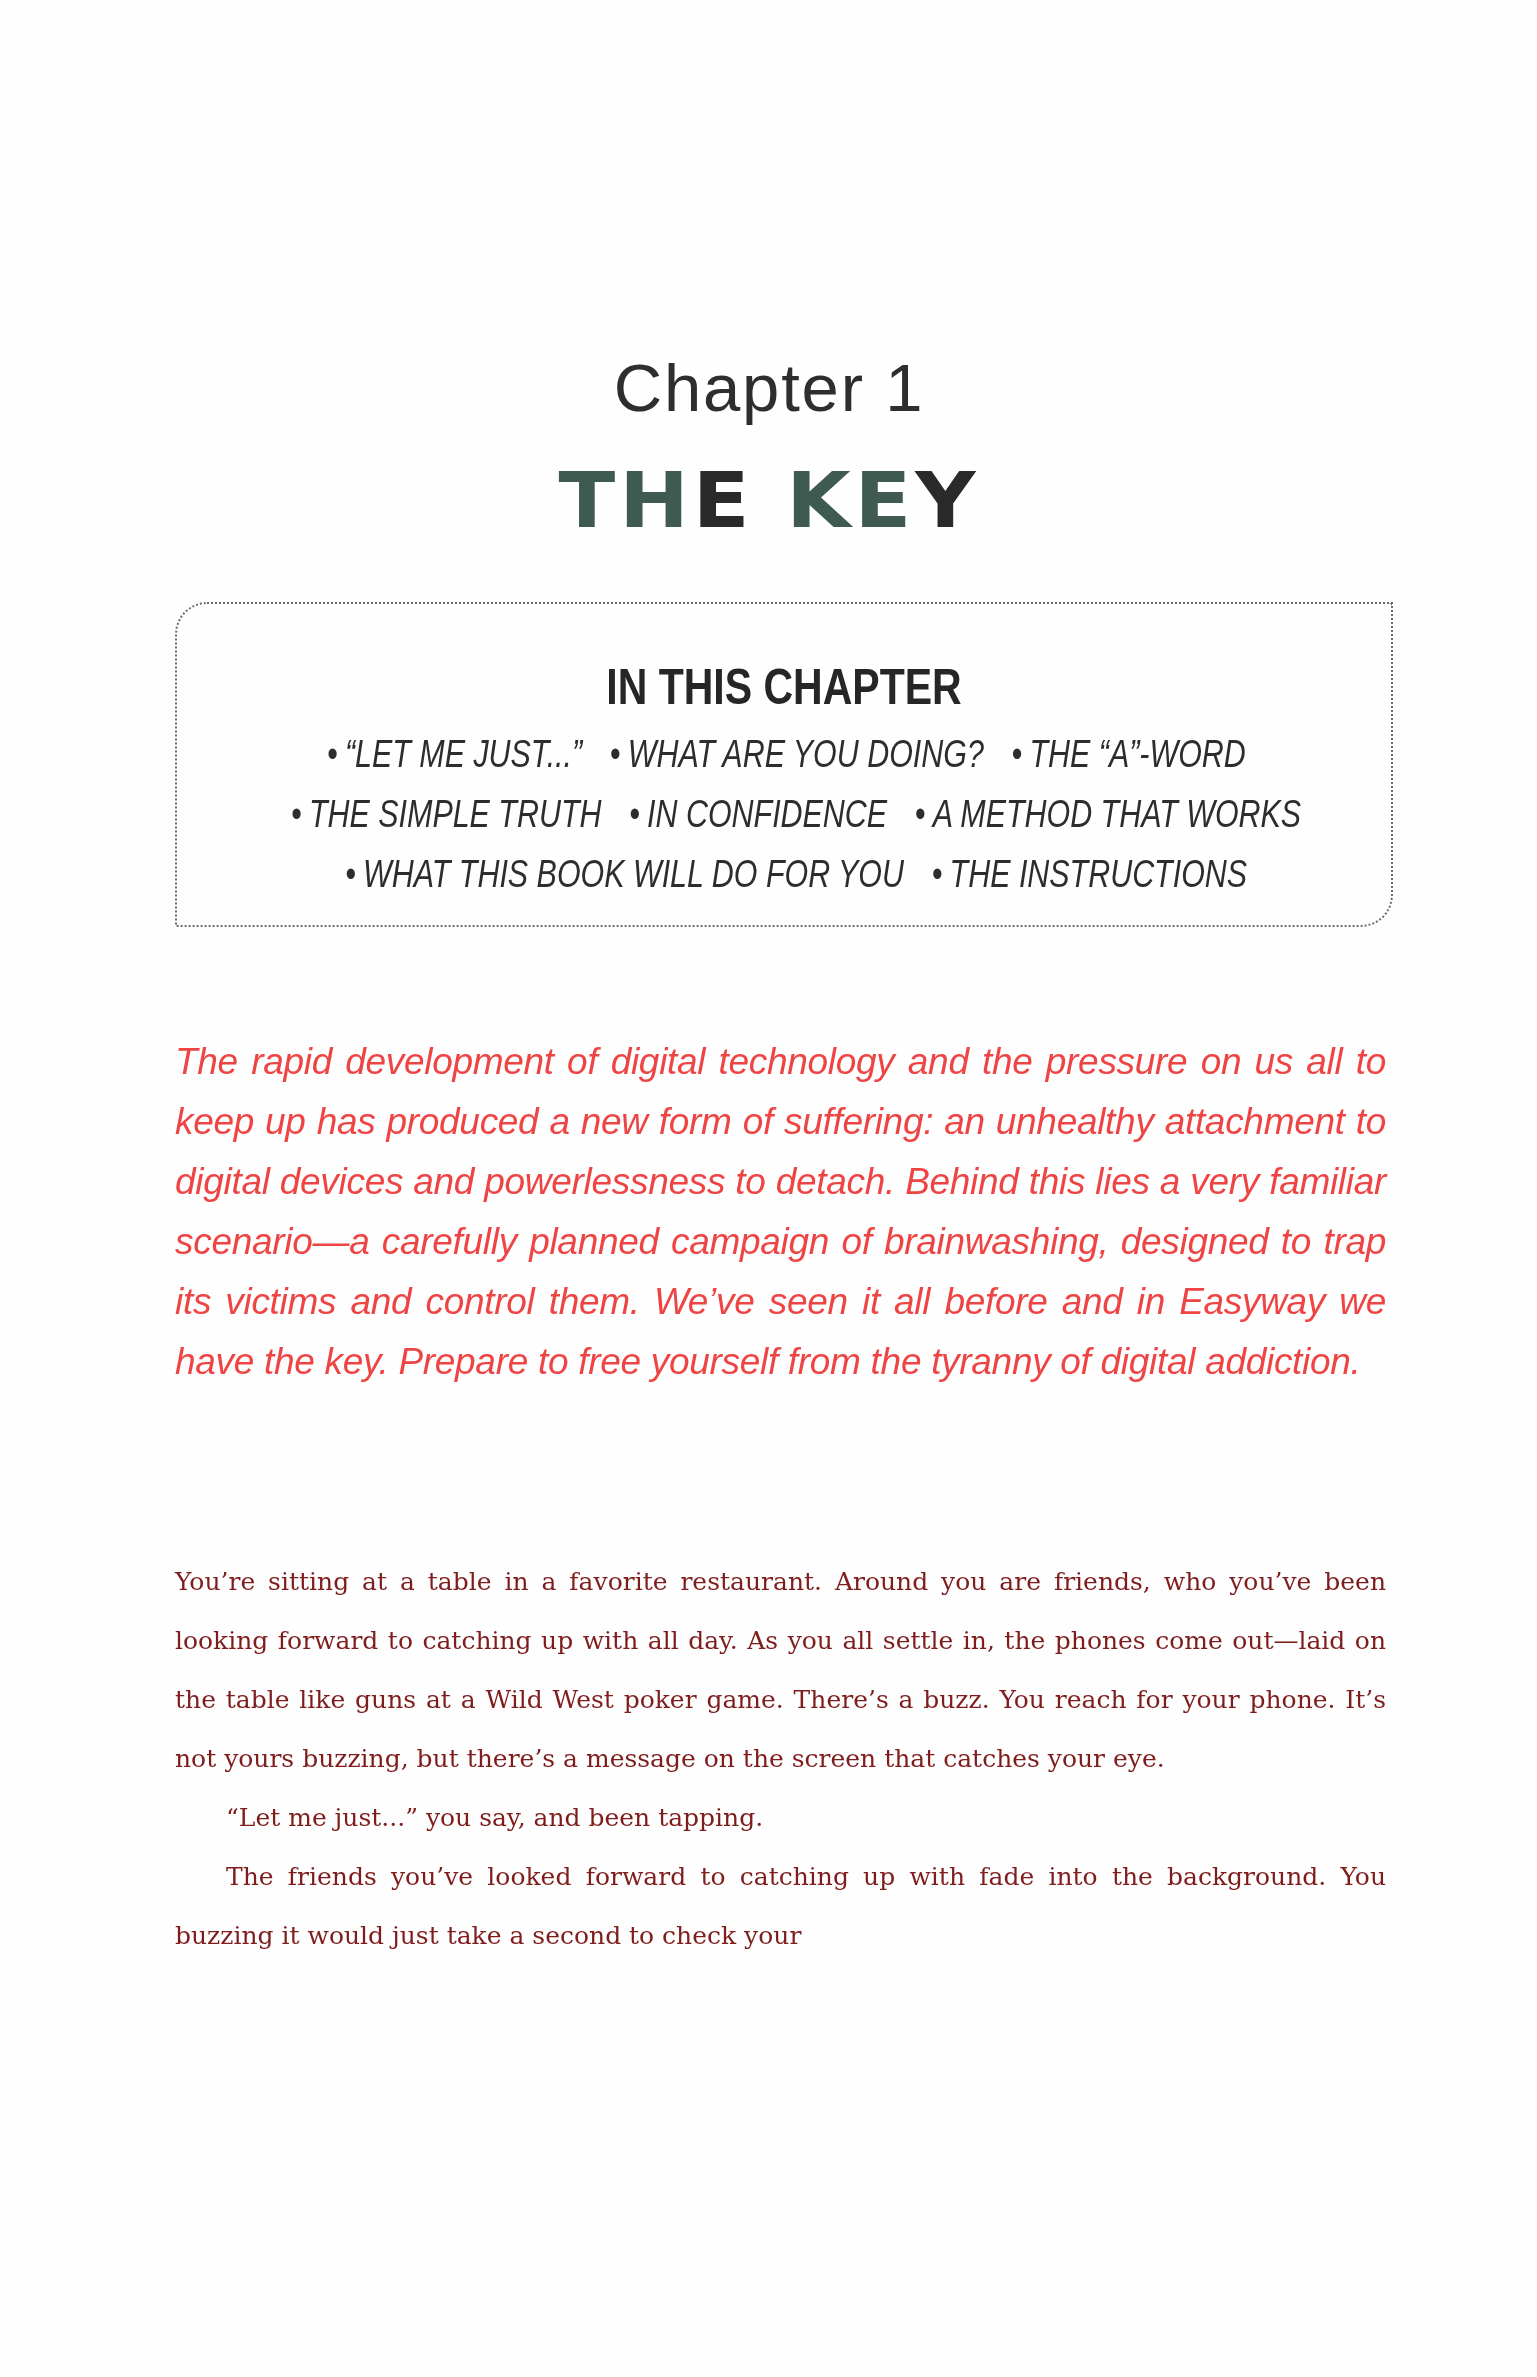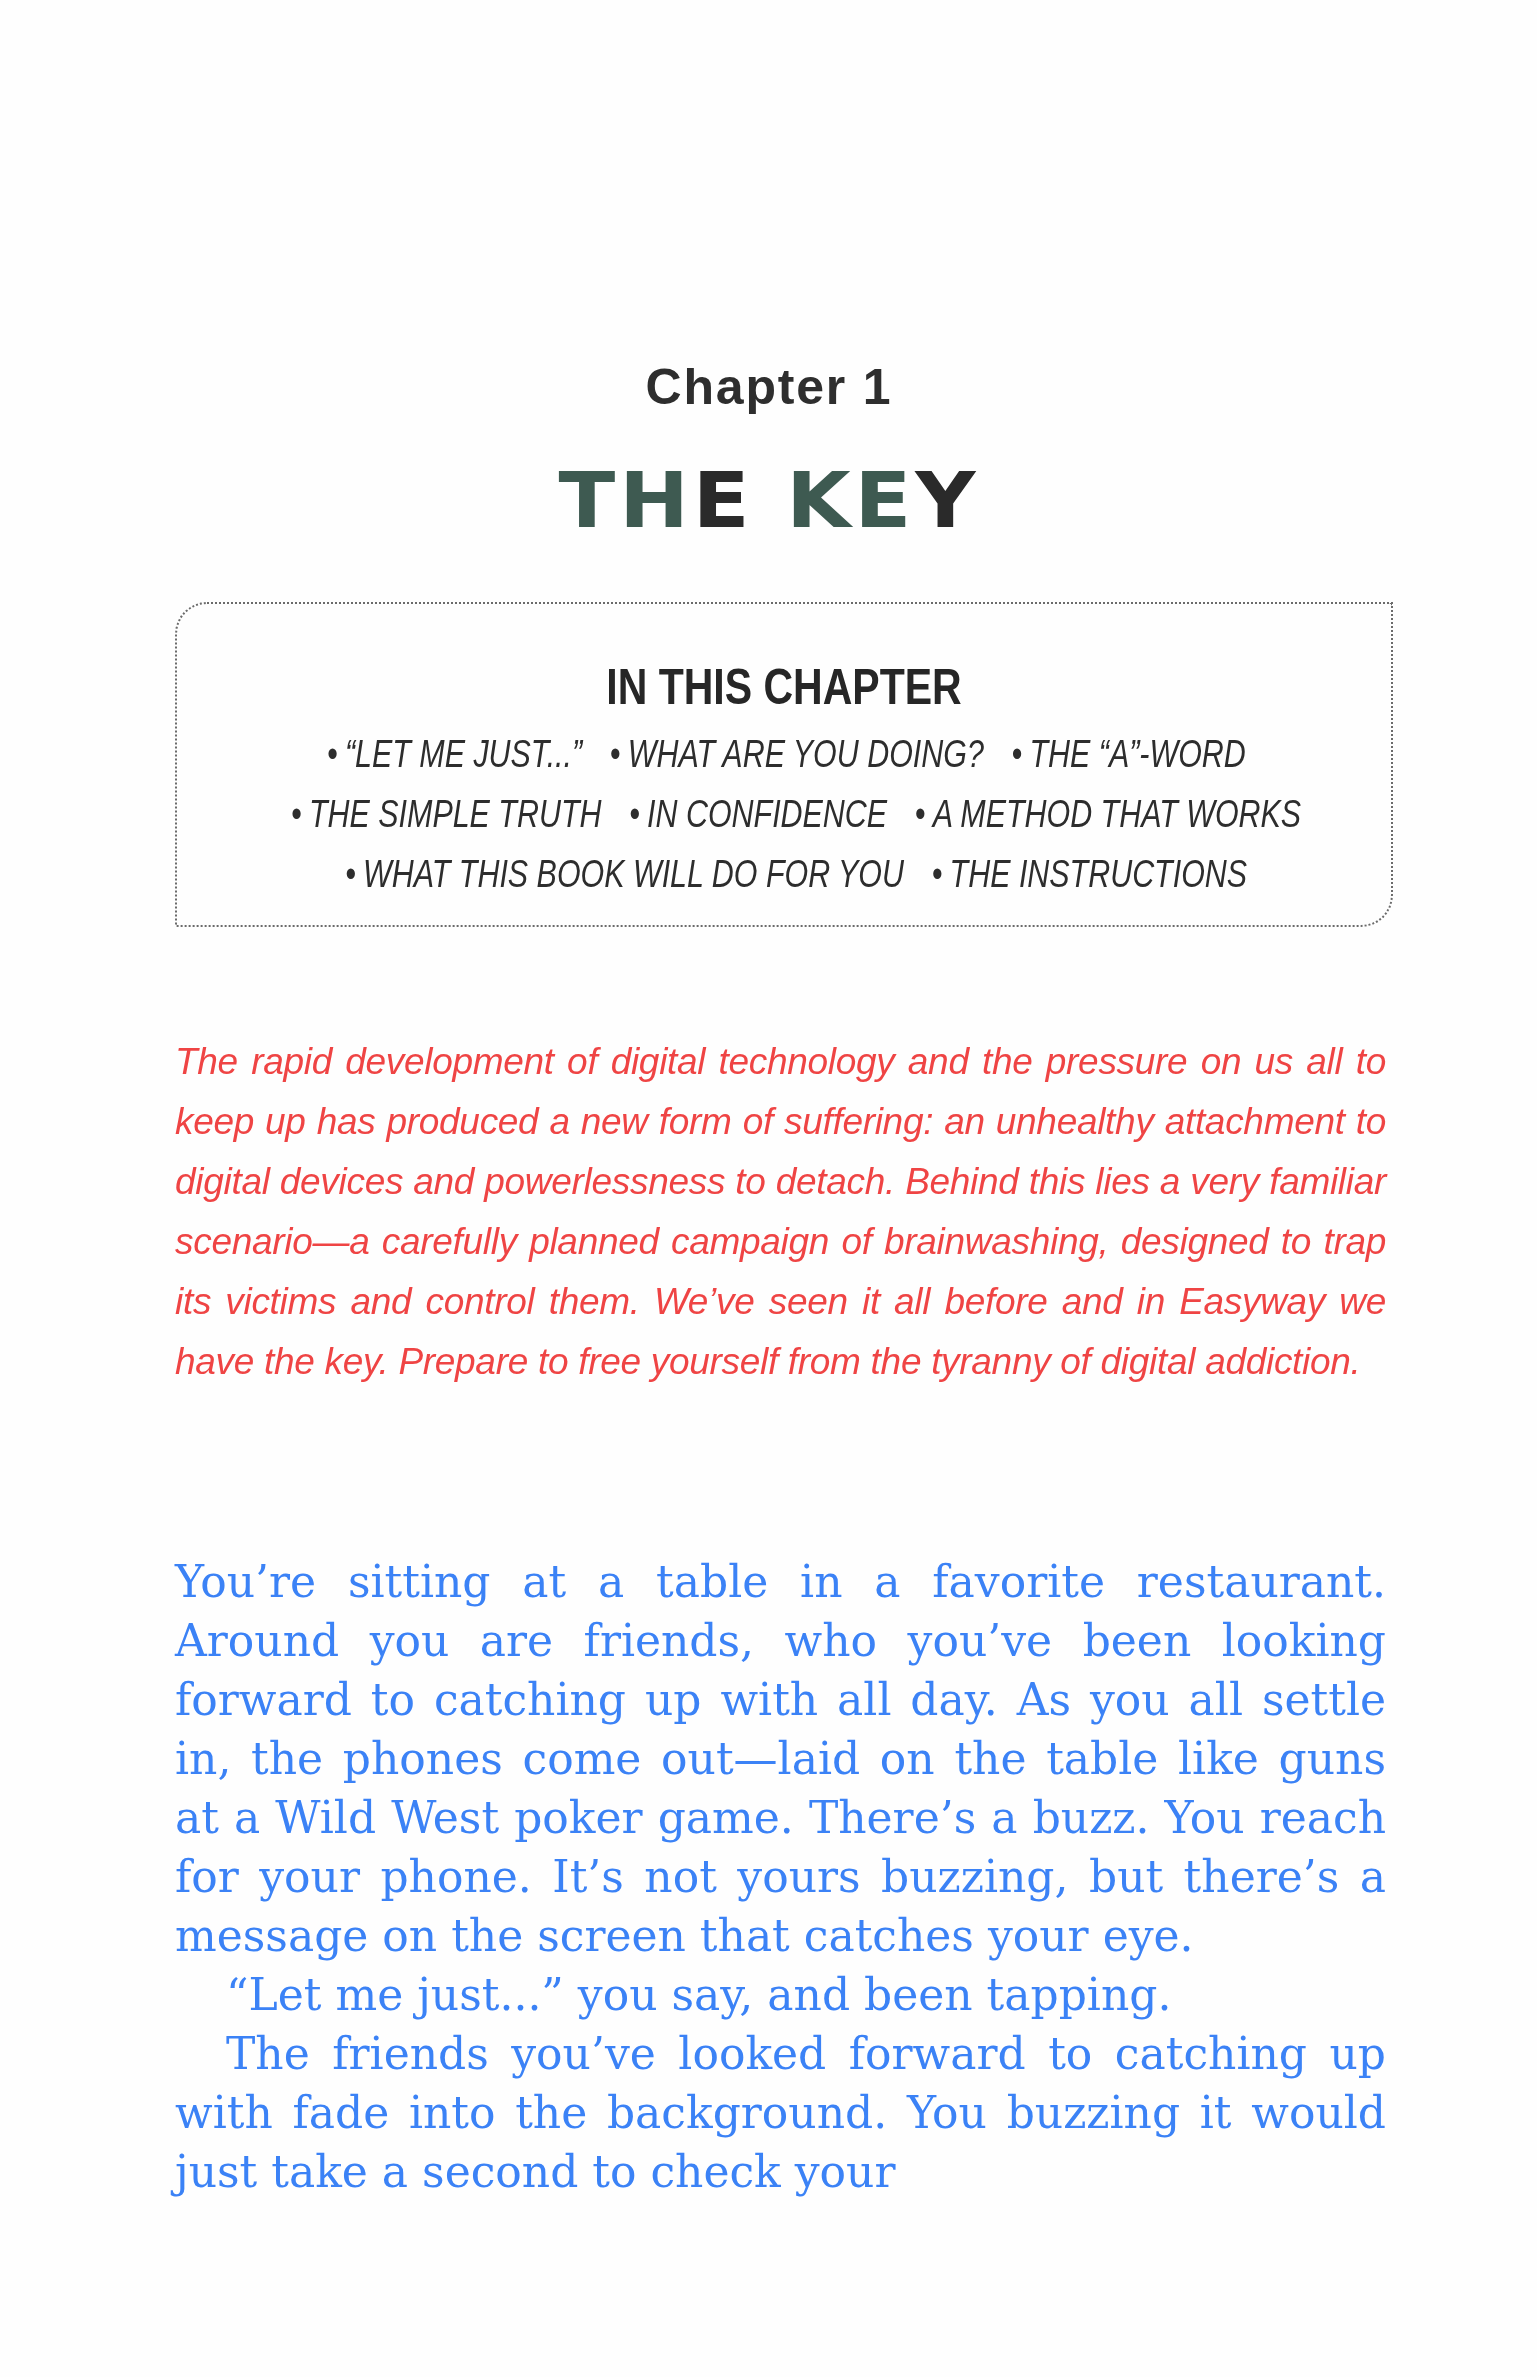--- a/index.html
+++ b/index.html
@@ -20,22 +20,22 @@
       width: 1538px;
       height: 2377px;
       background: #fefefe;
     }
     .chapter-label {
       position: absolute;
       left: 0; width: 1538px;
       top: 359px;
       text-align: center;
       font-family: "Liberation Sans", sans-serif;
-      font-size: 50px;
-      font-weight: 700;
+      font-size: 67px;
+      font-weight: 400;
       letter-spacing: 1.8px;
       color: #2e2e2e;
       line-height: 57px;
     }
     .chapter-title {
       position: absolute;
       left: 0; width: 1538px;
       top: 458px;
       text-align: center;
       font-family: "DejaVu Sans", sans-serif;
@@ -110,23 +110,23 @@
       text-align: justify;
       text-align-last: left;
       letter-spacing: -0.3px;
     }
     .body-text {
       position: absolute;
       left: 175px;
       top: 1552px;
       width: 1211px;
       font-family: "DejaVu Serif", serif;
-      font-size: 44px;
+      font-size: 25px;
       line-height: 59px;
-      color: #3b82f6;
+      color: #7f1d1d;
       text-align: justify;
     }
     .body-text p {
       margin: 0;
     }
     .body-text p.indent {
       text-indent: 51px;
     }
   </style>
 </head>

